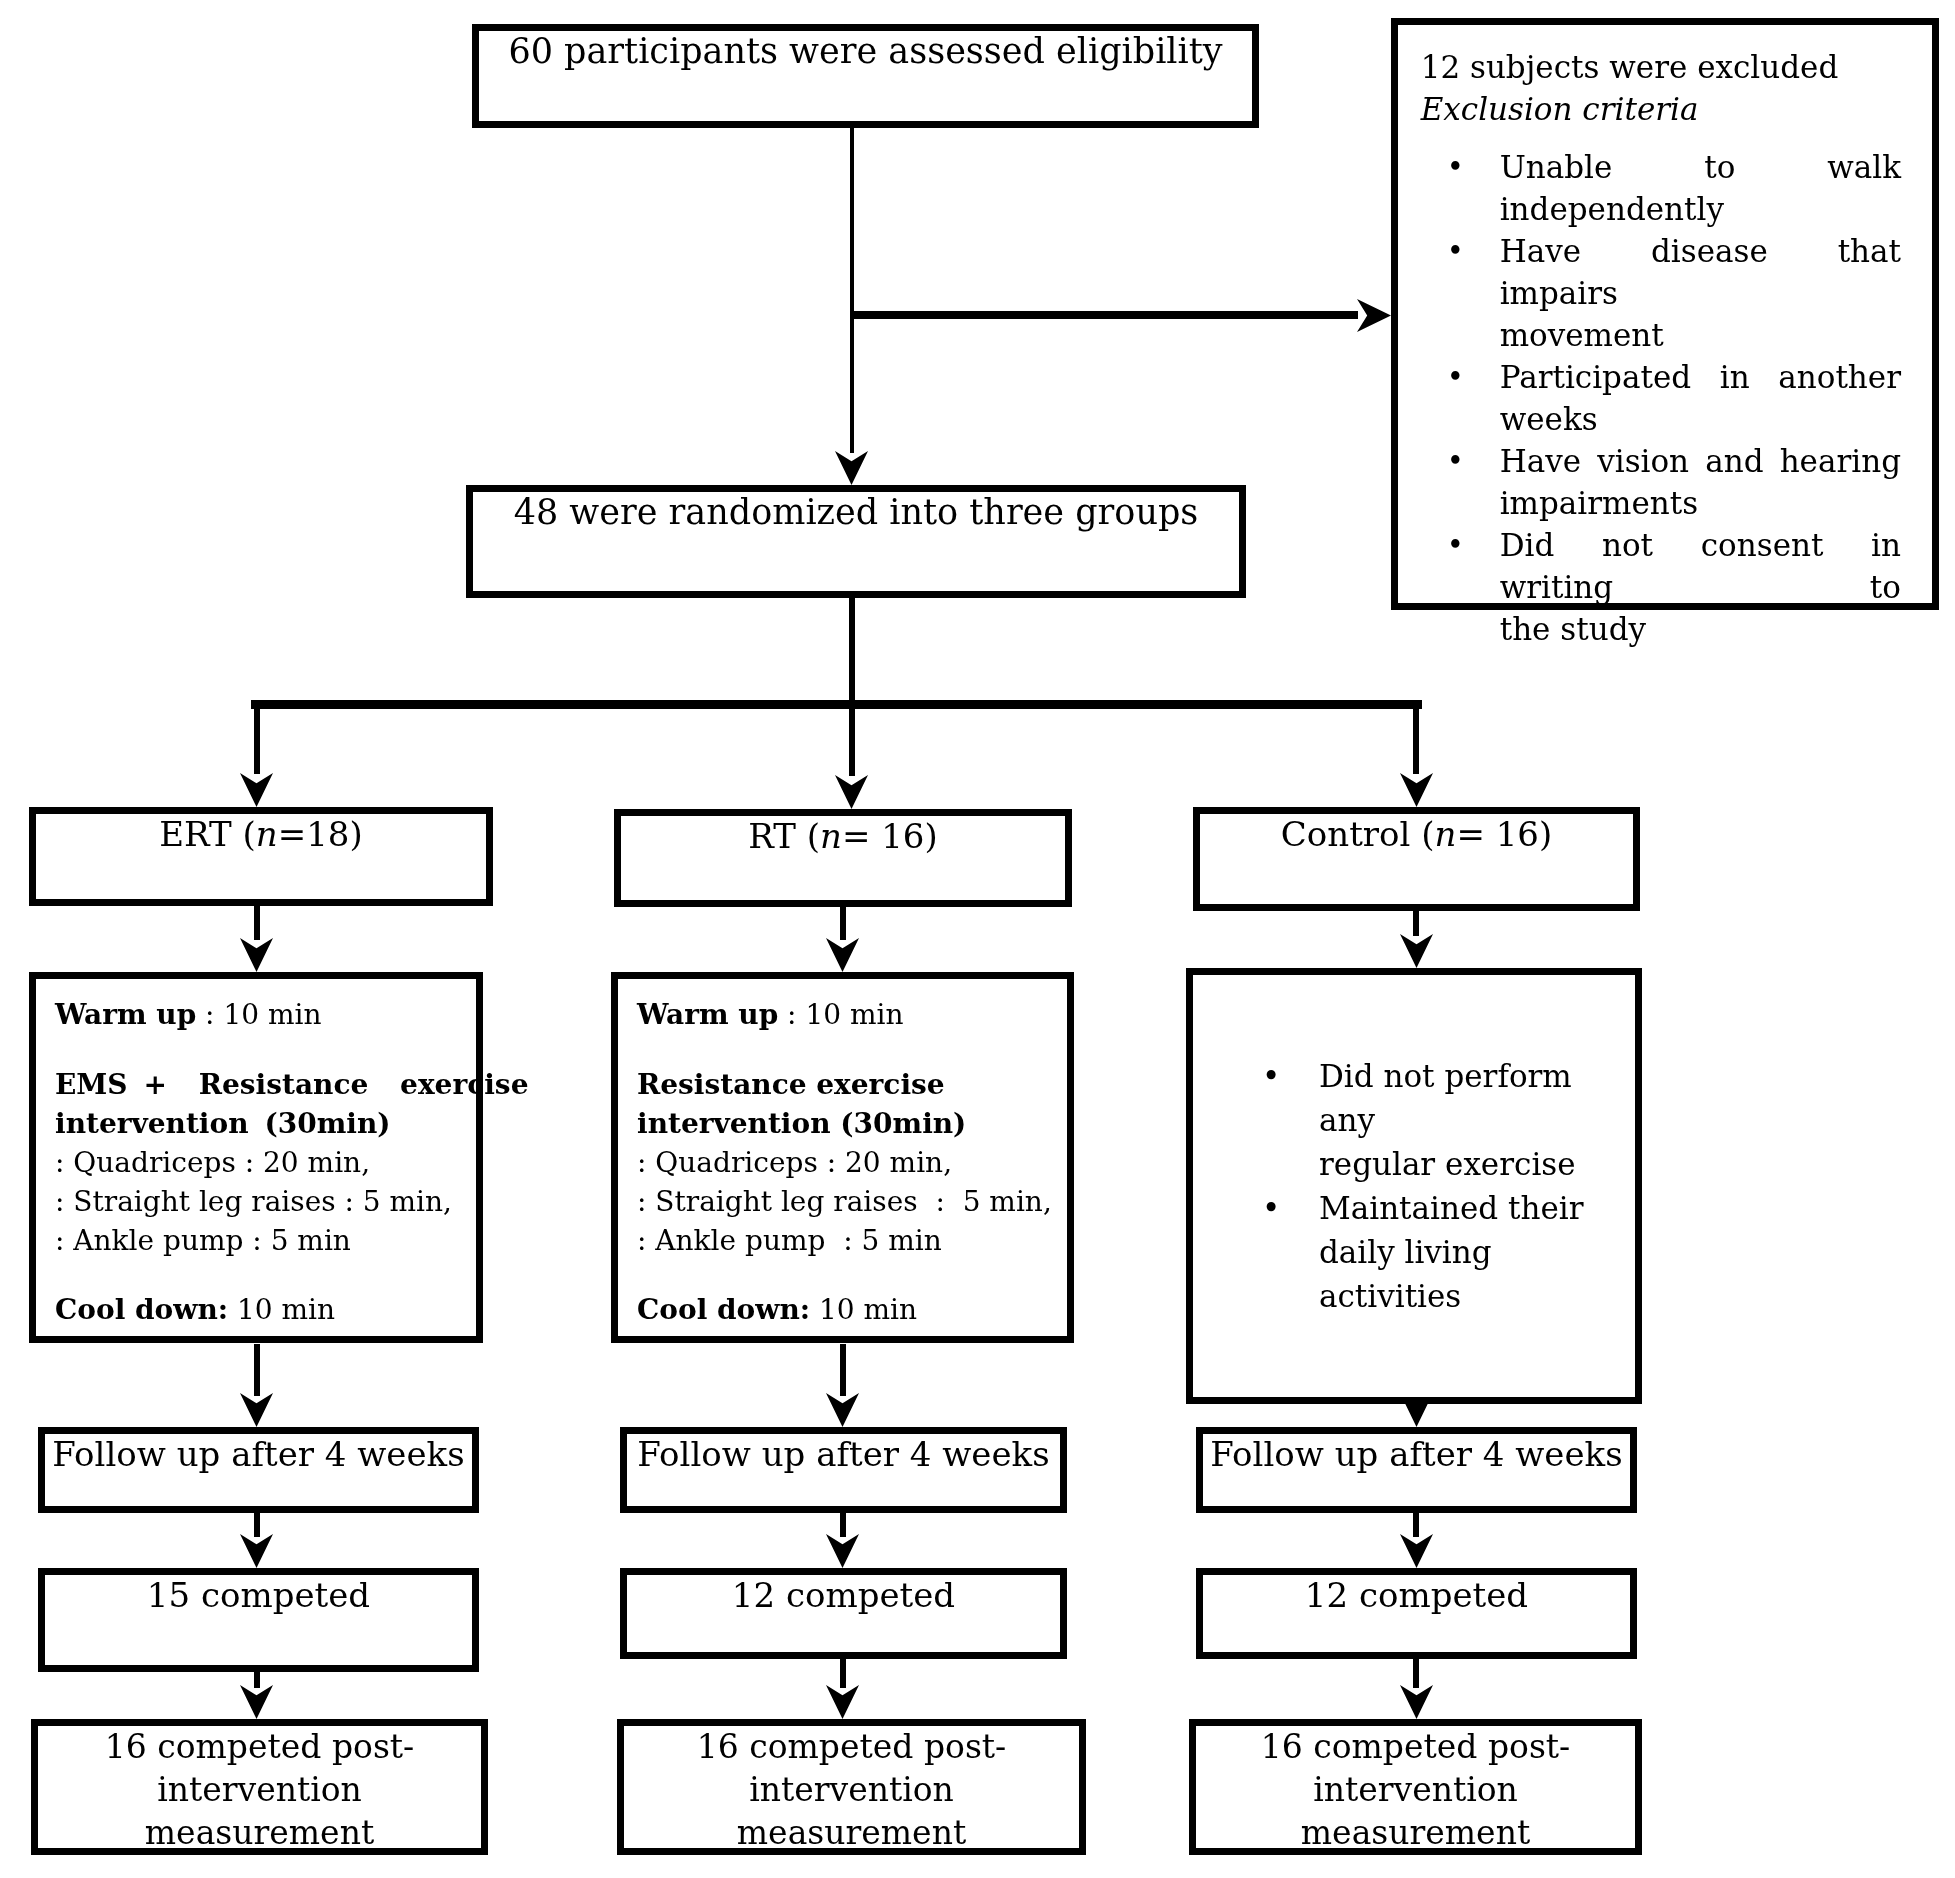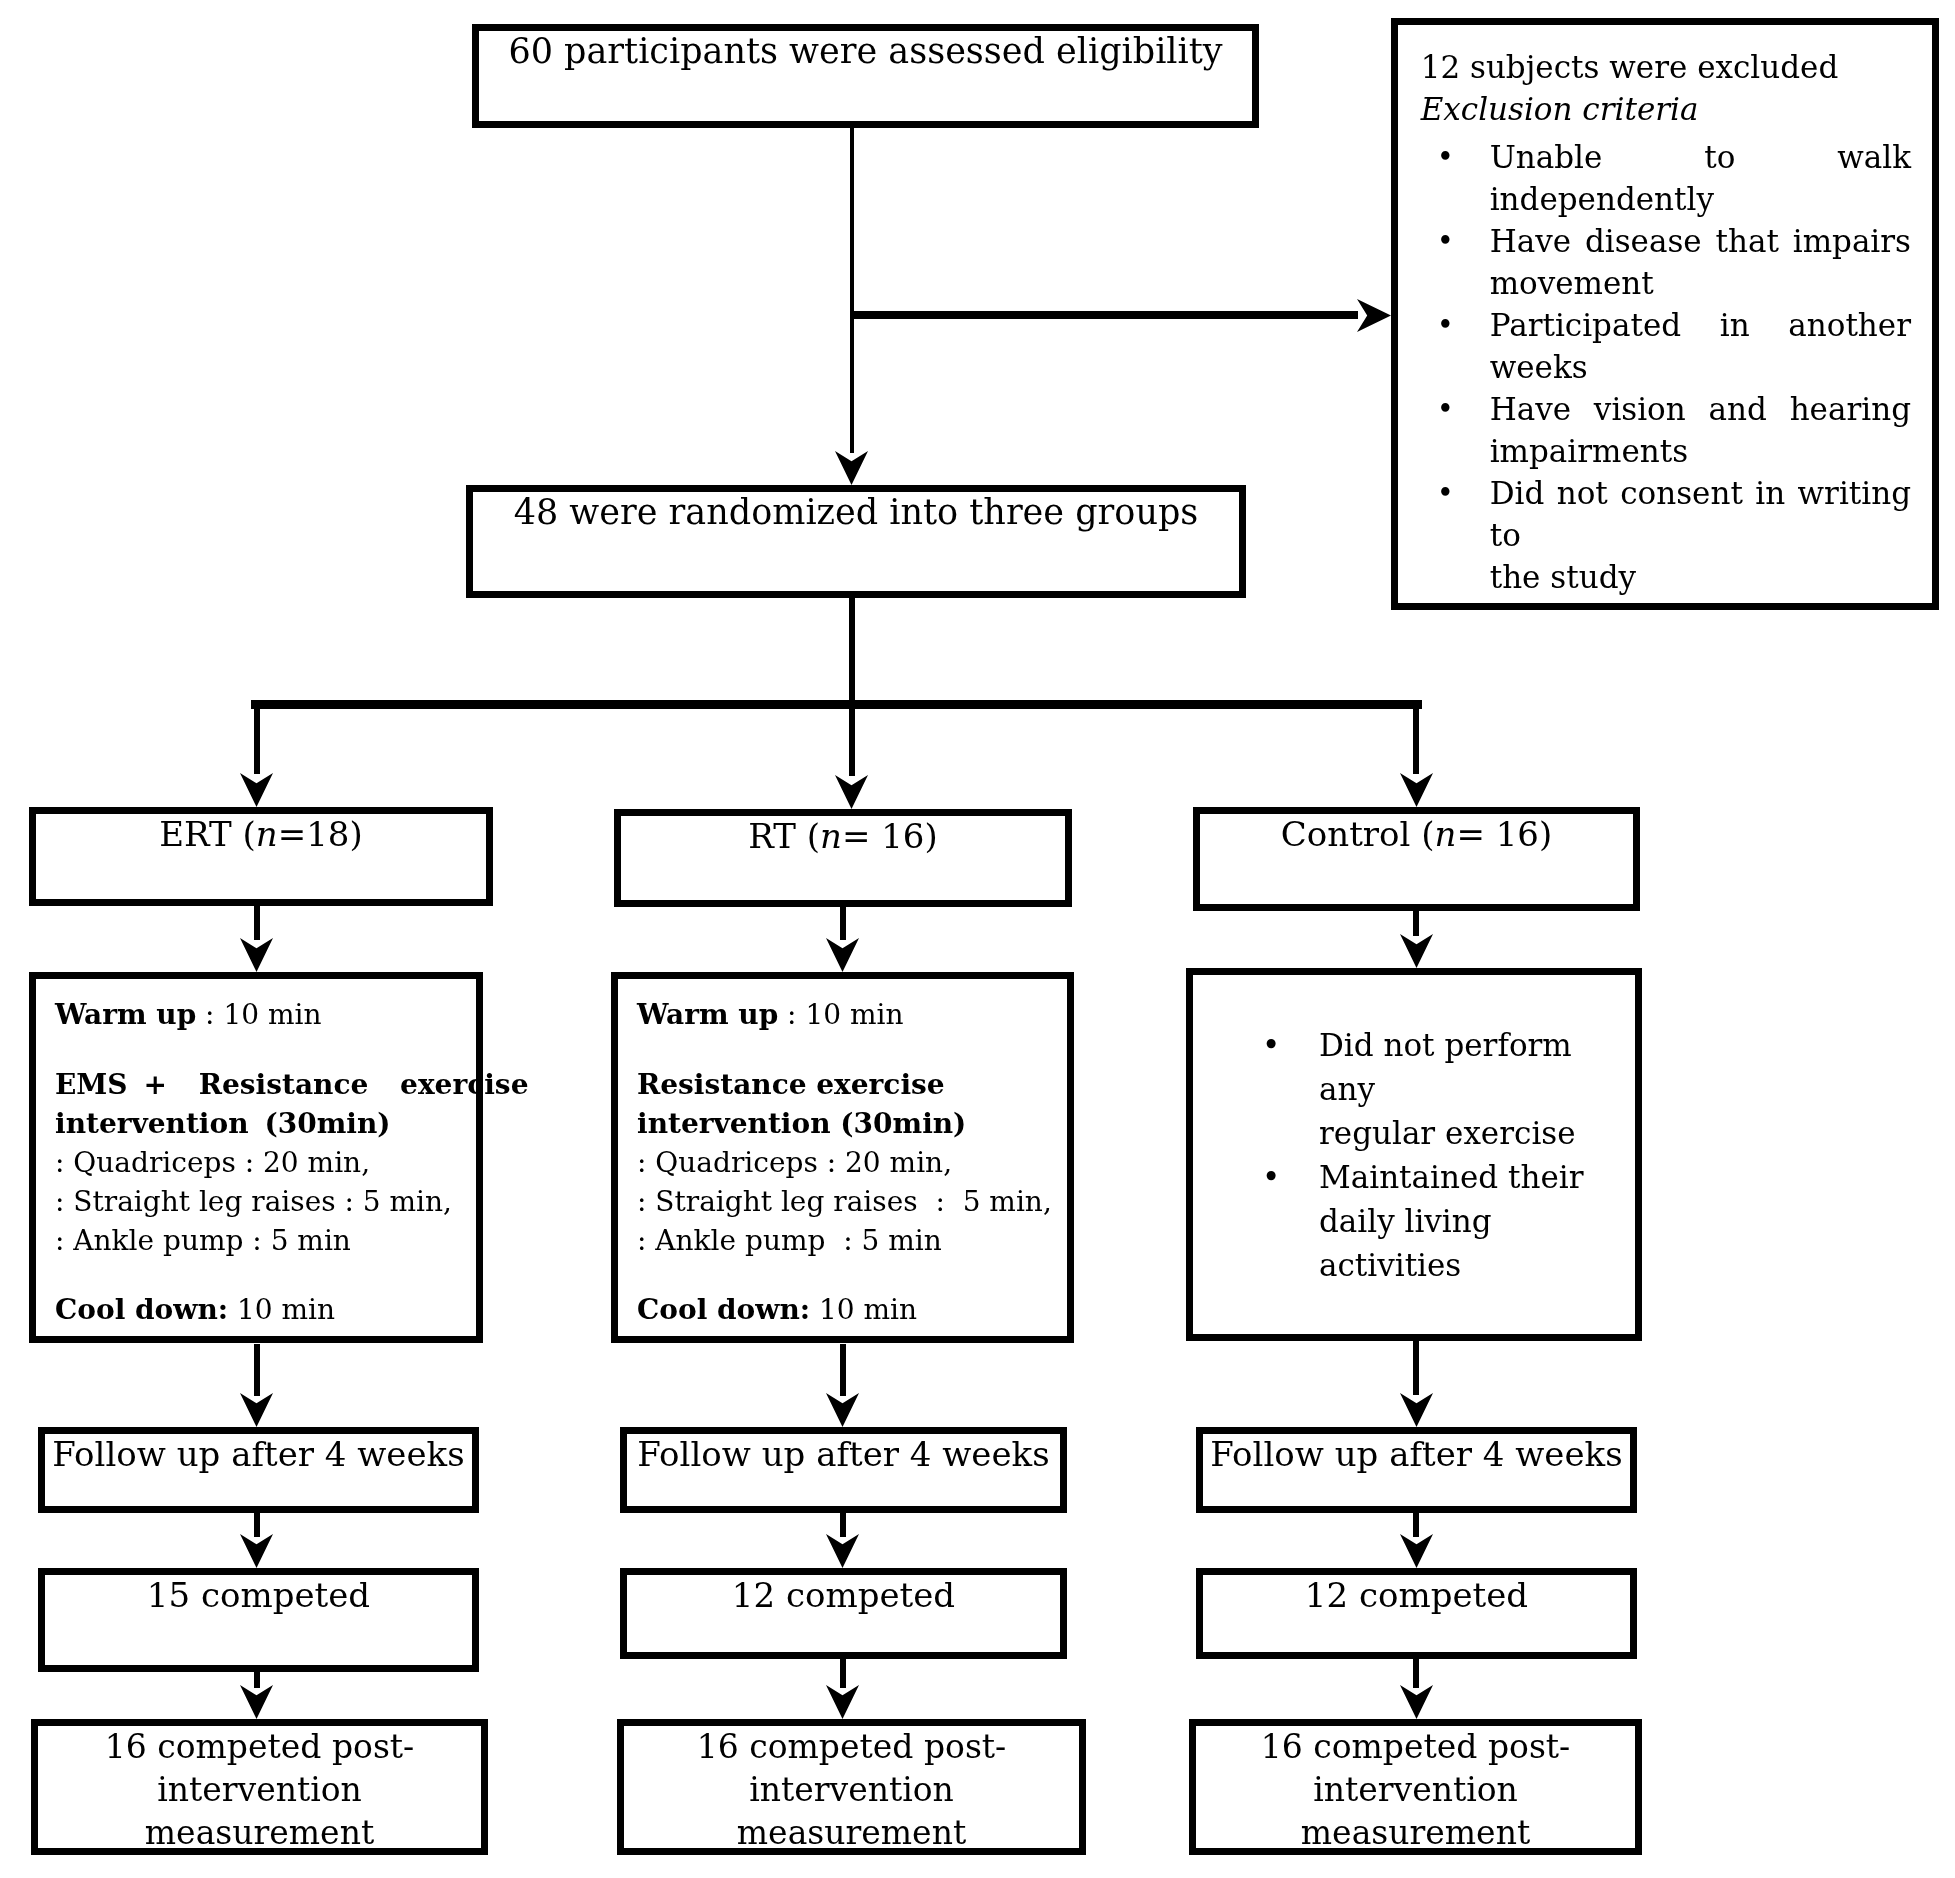--- a/index.html
+++ b/index.html
@@ -19,21 +19,21 @@
   .ln  { position:absolute; background:#000; }
   .ah-d { position:absolute; width:33px; height:34px; background:#000;
           clip-path:polygon(0 0, 50% 100%, 100% 0, 50% 30%); }
   .ah-r { position:absolute; width:34px; height:33px; background:#000;
           clip-path:polygon(0 0, 100% 50%, 0 100%, 30% 50%); }
   
   .exclbox {
     display:block; text-align:left; padding:21.4px 15px 0 22.7px;
     font-size:31px; line-height:42px;
   }
-  .exul { list-style:none; margin:6px; padding:0; }
+  .exul { list-style:none; margin:16px; padding:0; }
   .exul li { position:relative; padding-left:63px; }
   .exul li::before { content:"\2022"; position:absolute; left:10px; top:0; font-size:29px; }
   .jline { display:block; text-align:justify; text-align-last:justify; }
   .lline { display:block; text-align:left; }
   
   .intbox { display:block; text-align:left; padding:16.4px 11.3px 0 19px;
             font-size:28px; line-height:39px; }
   .int-row { white-space:pre; }
   .int-main { white-space:pre; font-weight:bold; }
   .ws { word-spacing:0.22em; }
@@ -152,21 +152,21 @@
   <div class="box intbox" style="left:611px;top:972px;width:463px;height:371px">
     <div class="int-row"><span class="b">Warm up</span><span> : 10 min</span></div>
     <div class="int-main gap1">Resistance exercise
 intervention (30min)</div>
     <div class="int-row">: Quadriceps : 20 min,</div>
     <div class="int-row">: Straight leg raises  :  5 min,</div>
     <div class="int-row">: Ankle pump  : 5 min</div>
     <div class="int-row gap2"><span class="b">Cool down:</span><span> 10 min</span></div>
   </div>
 
-  <div class="box ctrlbox" style="left:1186px;top:968px;width:456px;height:373px">
+  <div class="box ctrlbox" style="left:1186px;top:968px;width:456px;height:436px">
     <ul class="cbul">
       <li>Did not perform any
 regular exercise</li>
       <li>Maintained their
 daily living activities</li>
     </ul>
   </div>
 
   <div class="box t54" style="left:38px;top:1427px;width:441px;height:86px">
     <span>Follow up after 4 weeks</span>

